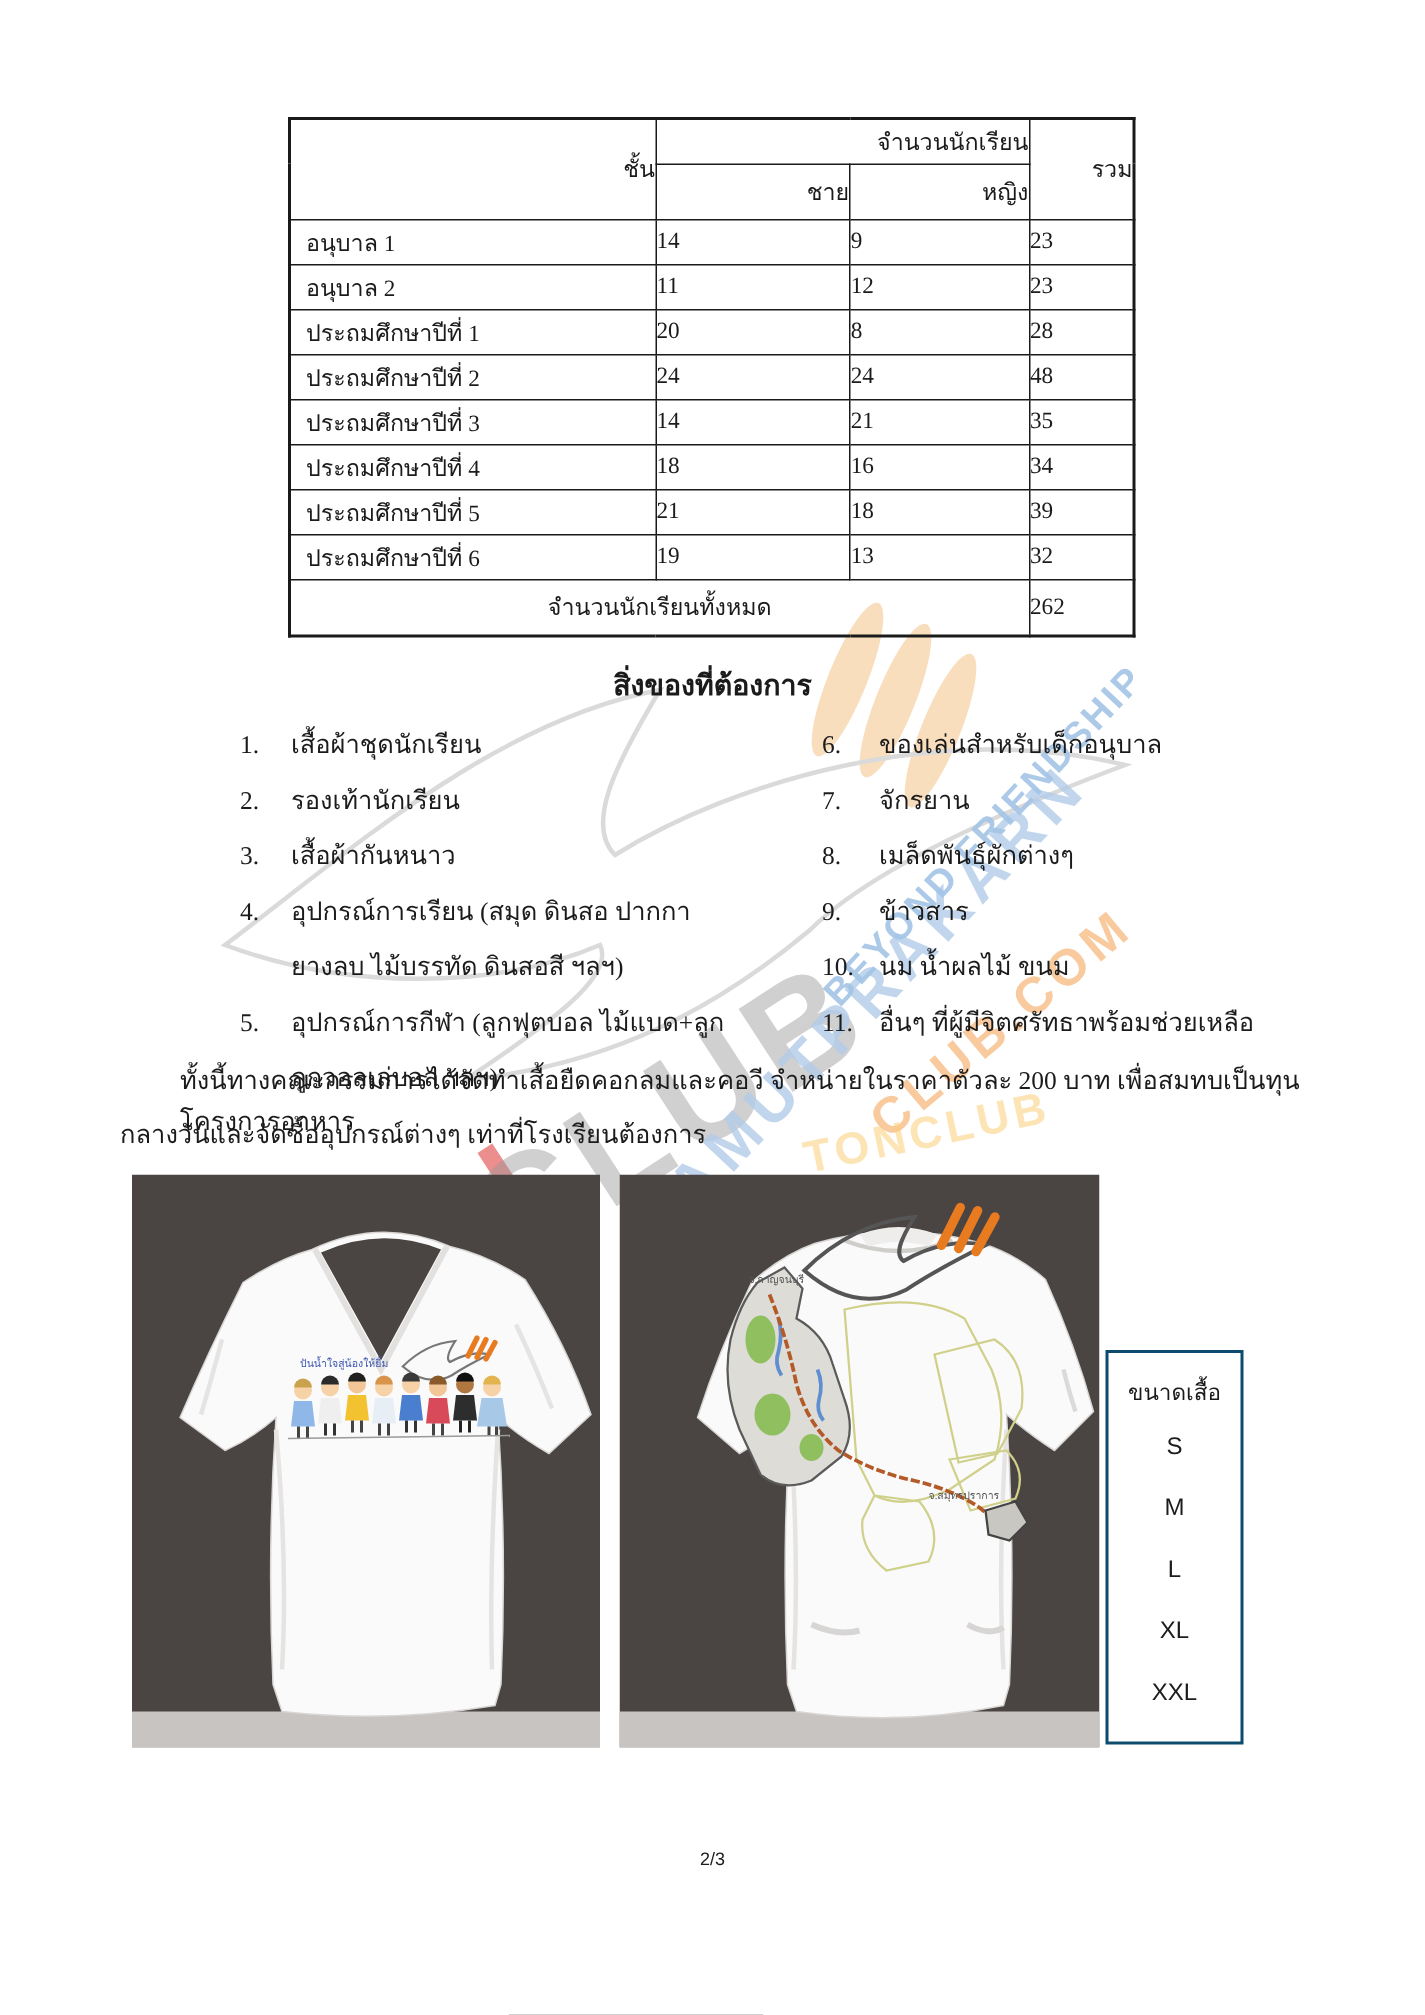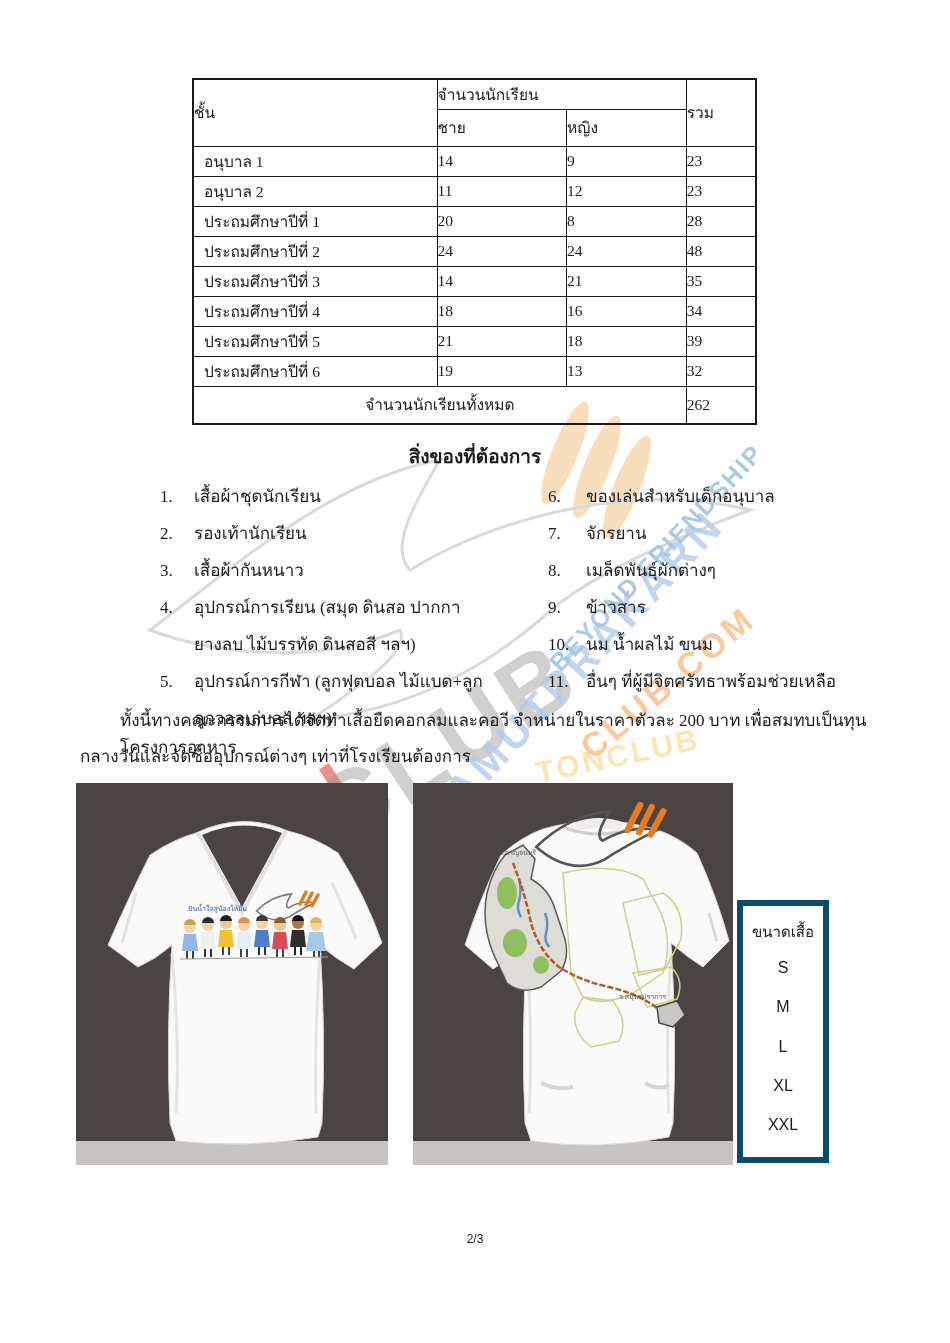--- a/index.html
+++ b/index.html
@@ -28,42 +28,42 @@
     transform:rotate(-12deg); letter-spacing:3px; }
   
   .content { position:absolute; z-index:1; }
   
   #students-table { left:192px; top:78px; }
   #students-table table { border-collapse:collapse; width:565px;
     font-size:15.5px; }
   #students-table td, #students-table th {
     border:1px solid #1a1a1a; vertical-align:middle; font-weight:normal; }
   #students-table table { border:2px solid #1a1a1a; }
-  .th-b { font-weight:bold; text-align:left; }
+  .th-b { font-weight:bold; text-align:right; }
   .cell-grade { text-align:left; padding-left:10px; height:30px; }
   .cell-num { }
   .hrow1 td { height:30px; }
   .hrow2 td { height:37px; }
   .trow td { height:38px; font-weight:bold; }
   
   #needs-title { left:0; top:441px; width:950px; text-align:center;
     font-size:19px; font-weight:bold; }
   .need-row { position:absolute; z-index:1; font-size:17px; }
   .need-num { display:inline-block; width:34px; }
   .need-num-r { display:inline-block; width:38px; }
   
   #para1 { left:120px; top:706px; width:790px; font-size:17px; }
   #para2 { left:80px;  top:742px; width:790px; font-size:17px; }
   
   .photo { position:absolute; z-index:1; }
-  #photo-front { left:76px;  top:783px; width:336px; height:382px; }
+  #photo-front { left:88px;  top:783px; width:336px; height:382px; }
   #photo-back  { left:413px; top:783px; width:320px; height:382px; }
   
   #size-box { left:737px; top:900px; width:92px; height:263px;
-    border:6px solid #0c4a6e; background:#fff; display:flex; flex-direction:column;
+    border:2px solid #0c4a6e; background:#fff; display:flex; flex-direction:column;
     align-items:center; padding:14px 0 12px 0; }
   #size-box .size-title { font-size:15px; margin-bottom:4px; }
   #size-box .size-item { font-family:"Liberation Sans", sans-serif; font-size:16px;
     flex:1; display:flex; align-items:center; }
   
   #page-num { left:0; top:1232px; width:950px; text-align:center;
     font-family:"Liberation Sans", sans-serif; font-size:12px; }
 </style>
 </head>
 <body>

